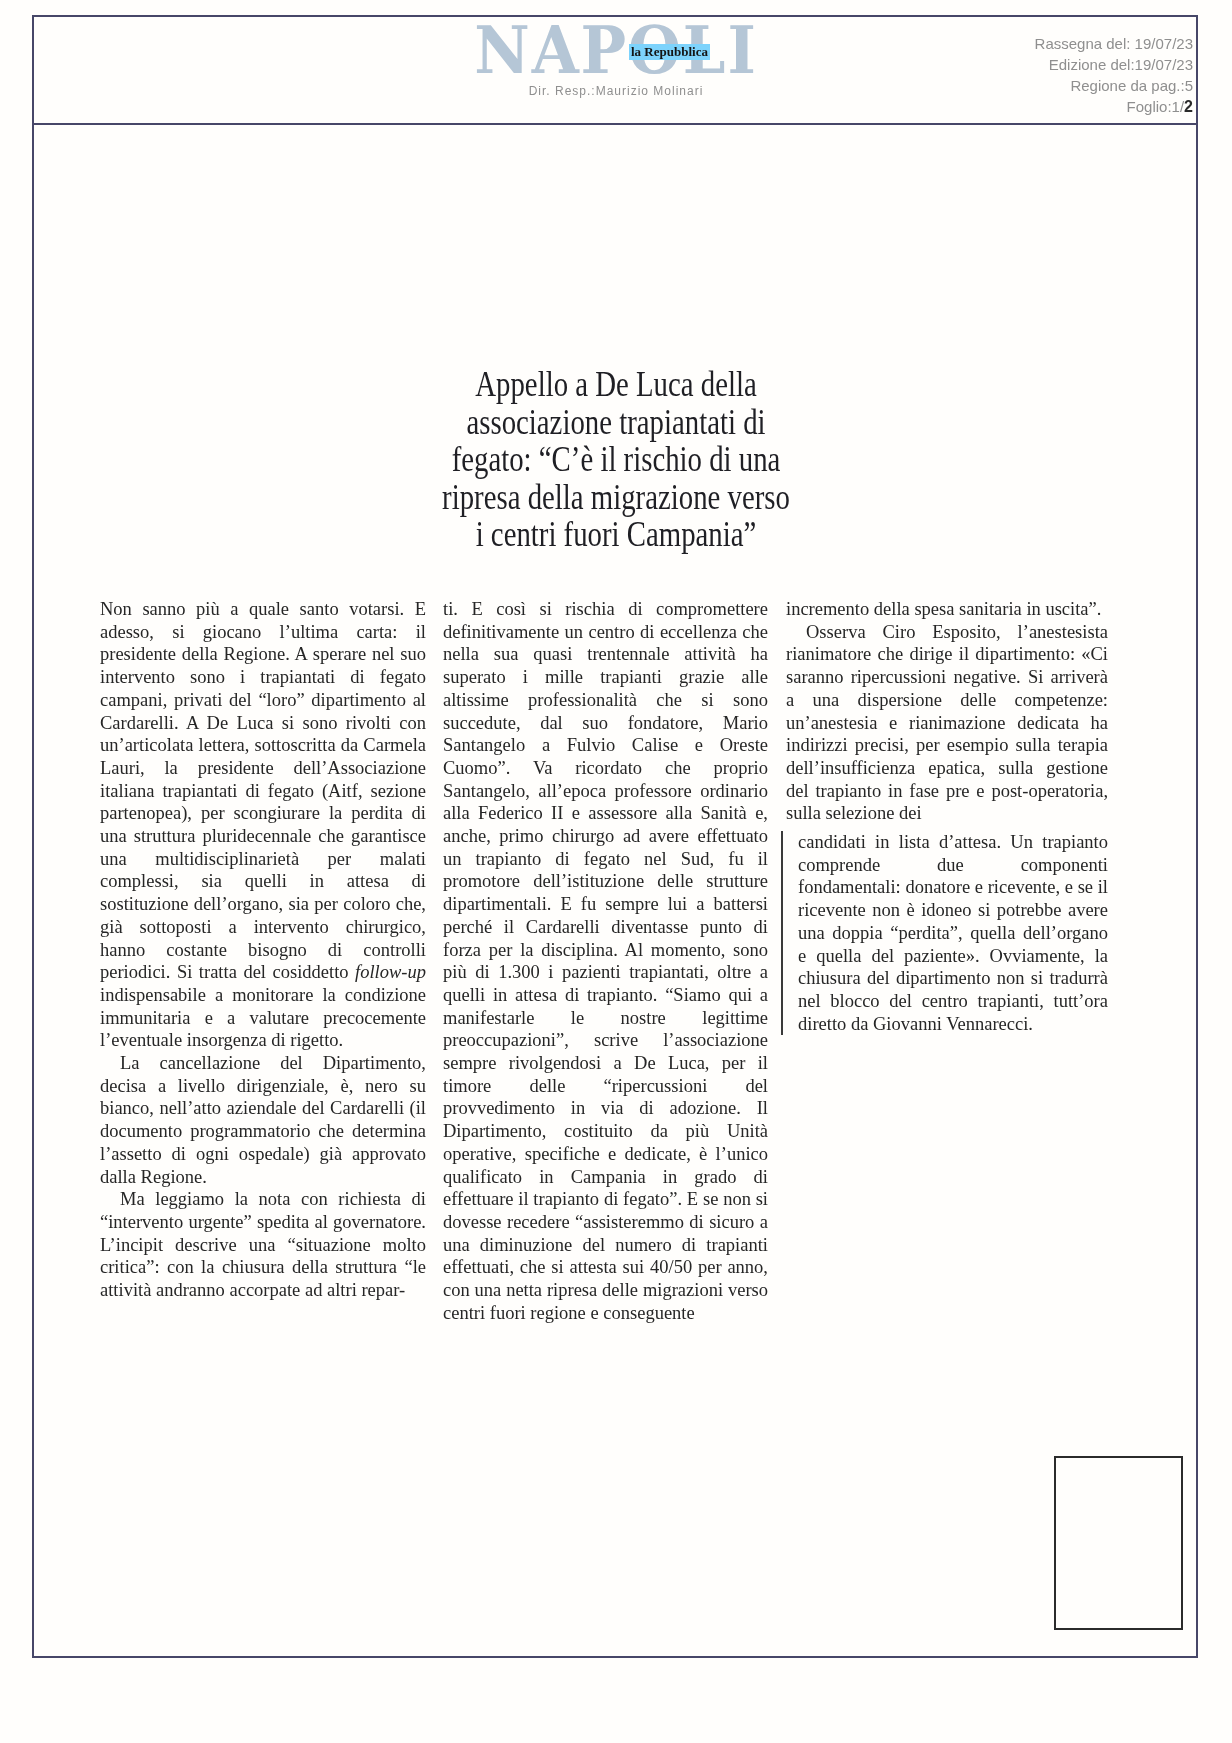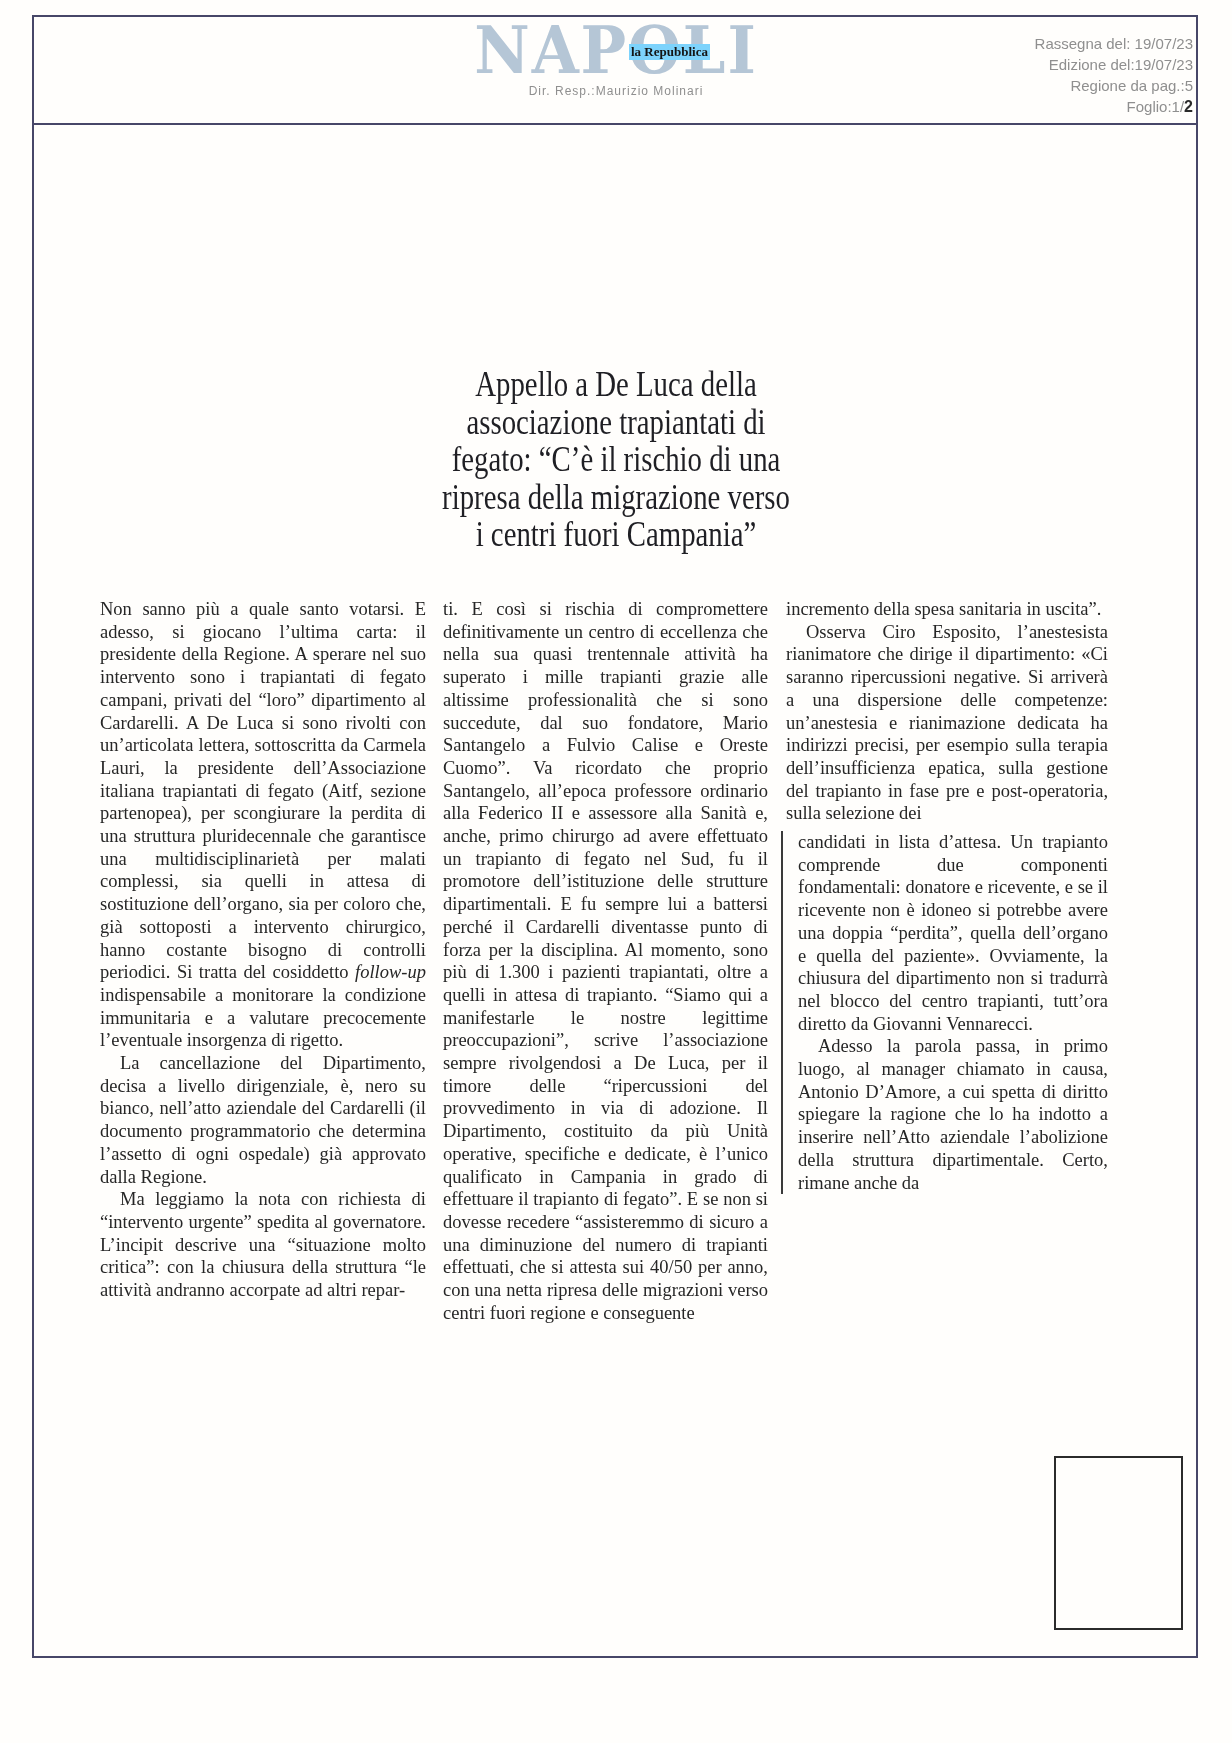--- a/index.html
+++ b/index.html
@@ -104,19 +104,18 @@
 
   <div id="col2" class="col">
     <p>ti. E così si rischia di compromettere definitivamente un centro di eccellenza che nella sua quasi trentennale attività ha superato i mille trapianti grazie alle altissime professionalità che si sono succedute, dal suo fondatore, Mario Santangelo a Fulvio Calise e Oreste Cuomo”. Va ricordato che proprio Santangelo, all’epoca professore ordinario alla Federico II e assessore alla Sanità e, anche, primo chirurgo ad avere effettuato un trapianto di fegato nel Sud, fu il promotore dell’istituzione delle strutture dipartimentali. E fu sempre lui a battersi perché il Cardarelli diventasse punto di forza per la disciplina. Al momento, sono più di 1.300 i pazienti trapiantati, oltre a quelli in attesa di trapianto. “Siamo qui a manifestarle le nostre legittime preoccupazioni”, scrive l’associazione sempre rivolgendosi a De Luca, per il timore delle “ripercussioni del provvedimento in via di adozione. Il Dipartimento, costituito da più Unità operative, specifiche e dedicate, è l’unico qualificato in Campania in grado di effettuare il trapianto di fegato”. E se non si dovesse recedere “assisteremmo di sicuro a una diminuzione del numero di trapianti effettuati, che si attesta sui 40/50 per anno, con una netta ripresa delle migrazioni verso centri fuori regione e conseguente</p>
   </div>
 
   <div id="col3" class="col">
     <p>incremento della spesa sanitaria in uscita”.</p>
     <p class="indent">Osserva Ciro Esposito, l’anestesista rianimatore che dirige il dipartimento: «Ci saranno ripercussioni negative. Si arriverà a una dispersione delle competenze: un’anestesia e rianimazione dedicata ha indirizzi precisi, per esempio sulla terapia dell’insufficienza epatica, sulla gestione del trapianto in fase pre e post-operatoria, sulla selezione dei</p>
     <div class="quote-block">
       <p>candidati in lista d’attesa. Un trapianto comprende due componenti fondamentali: donatore e ricevente, e se il ricevente non è idoneo si potrebbe avere una doppia “perdita”, quella dell’organo e quella del paziente». Ovviamente, la chiusura del dipartimento non si tradurrà nel blocco del centro trapianti, tutt’ora diretto da Giovanni Vennarecci.</p>
-      <p class="indent">Adesso la parola passa, in primo luogo, al manager chiamato in causa, Antonio D’Amore, a cui spetta di diritto spiegare la ragione che lo ha indotto a inserire nell’Atto aziendale l’abolizione della struttura dipartimentale. Certo, rimane anche da</p>
     </div>
   </div>
 
   <div id="empty-box"></div>
 
 </div>
 
 </body></html>

